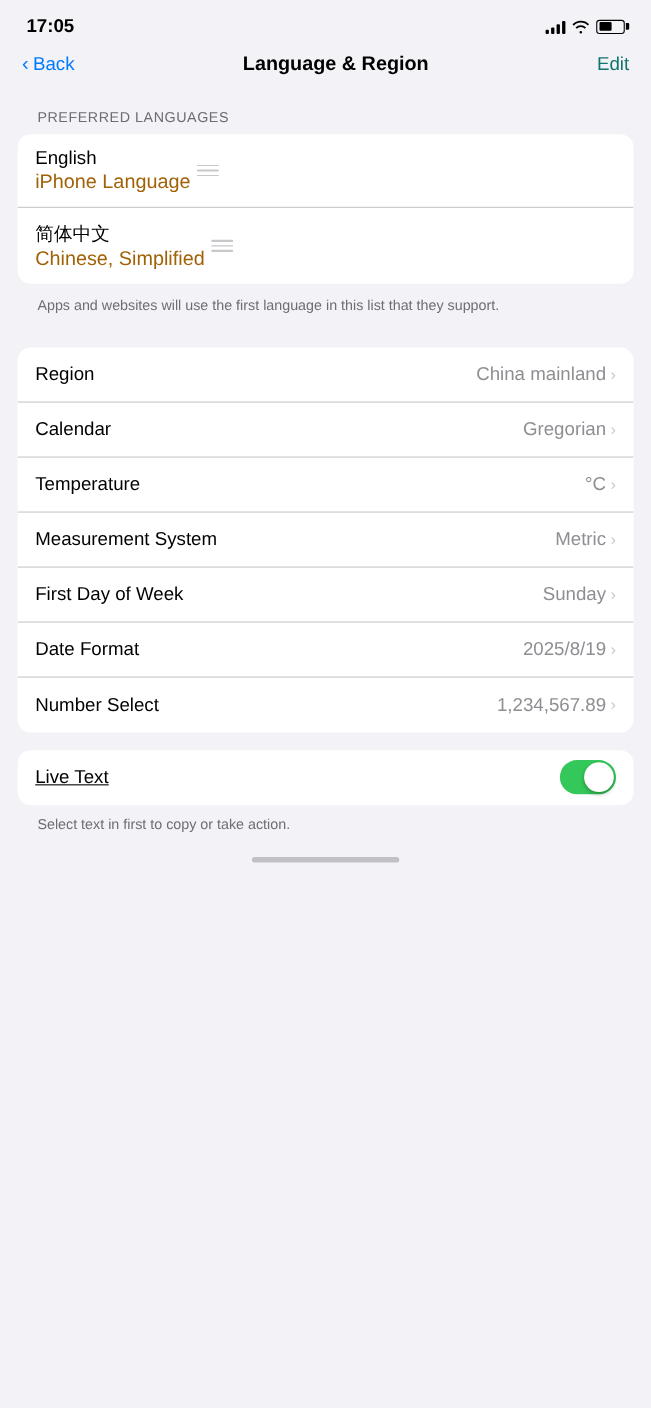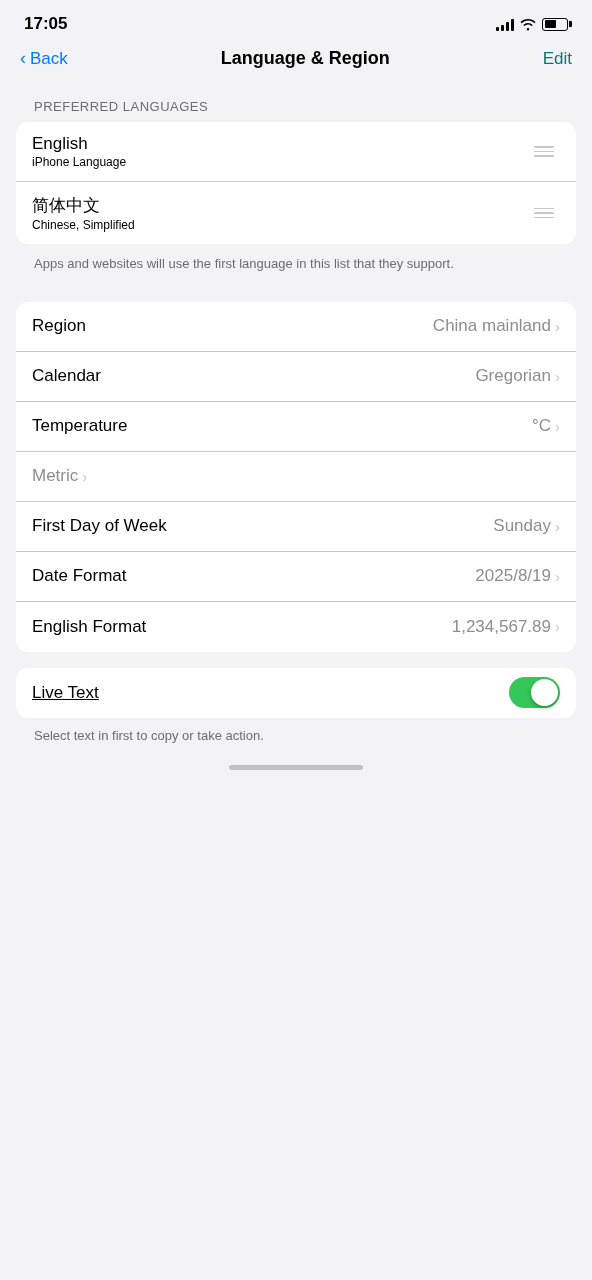--- a/index.html
+++ b/index.html
@@ -118,40 +118,40 @@
       background: #fff;
       border-radius: 12px;
       margin: 0 16px;
       overflow: hidden;
     }
 
     
     .lang-row {
       display: flex;
       align-items: center;
-      justify-content: space-between;
+      justify-content: flex-start;
       padding: 12px 16px;
       border-bottom: 0.5px solid #c7c7cc;
       cursor: pointer;
     }
     .lang-row:last-of-type {
       border-bottom: none;
     }
     .lang-info {
       display: flex;
       flex-direction: column;
     }
     .lang-name {
       font-size: 17px;
       font-weight: 400;
       color: #000;
     }
     .lang-subtitle {
-      font-size: 12px;
-      color: #000000;
+      font-size: 18px;
+      color: #a16207;
       margin-top: 1px;
     }
     .drag-handle {
       display: flex;
       flex-direction: column;
       gap: 3px;
       padding: 4px 6px;
     }
     .drag-handle span {
       display: block;
@@ -354,20 +354,21 @@
 
   <div class="settings-row">
     <span class="settings-row-label">Temperature</span>
     <div class="settings-row-value">
       <span>°C</span>
       <span class="chevron-right">›</span>
     </div>
   </div>
 
   <div class="settings-row">
+    <span class="settings-row-label">Measurement System</span>
     <div class="settings-row-value">
       <span>Metric</span>
       <span class="chevron-right">›</span>
     </div>
   </div>
 
   <div class="settings-row">
     <span class="settings-row-label">First Day of Week</span>
     <div class="settings-row-value">
       <span>Sunday</span>
@@ -377,21 +378,21 @@
 
   <div class="settings-row">
     <span class="settings-row-label">Date Format</span>
     <div class="settings-row-value">
       <span>2025/8/19</span>
       <span class="chevron-right">›</span>
     </div>
   </div>
 
   <div class="settings-row">
-    <span class="settings-row-label">English Format</span>
+    <span class="settings-row-label">Number Select</span>
     <div class="settings-row-value">
       <span>1,234,567.89</span>
       <span class="chevron-right">›</span>
     </div>
   </div>
 
 </div>
 
 <div class="live-text-card">
   <div class="live-text-row">

